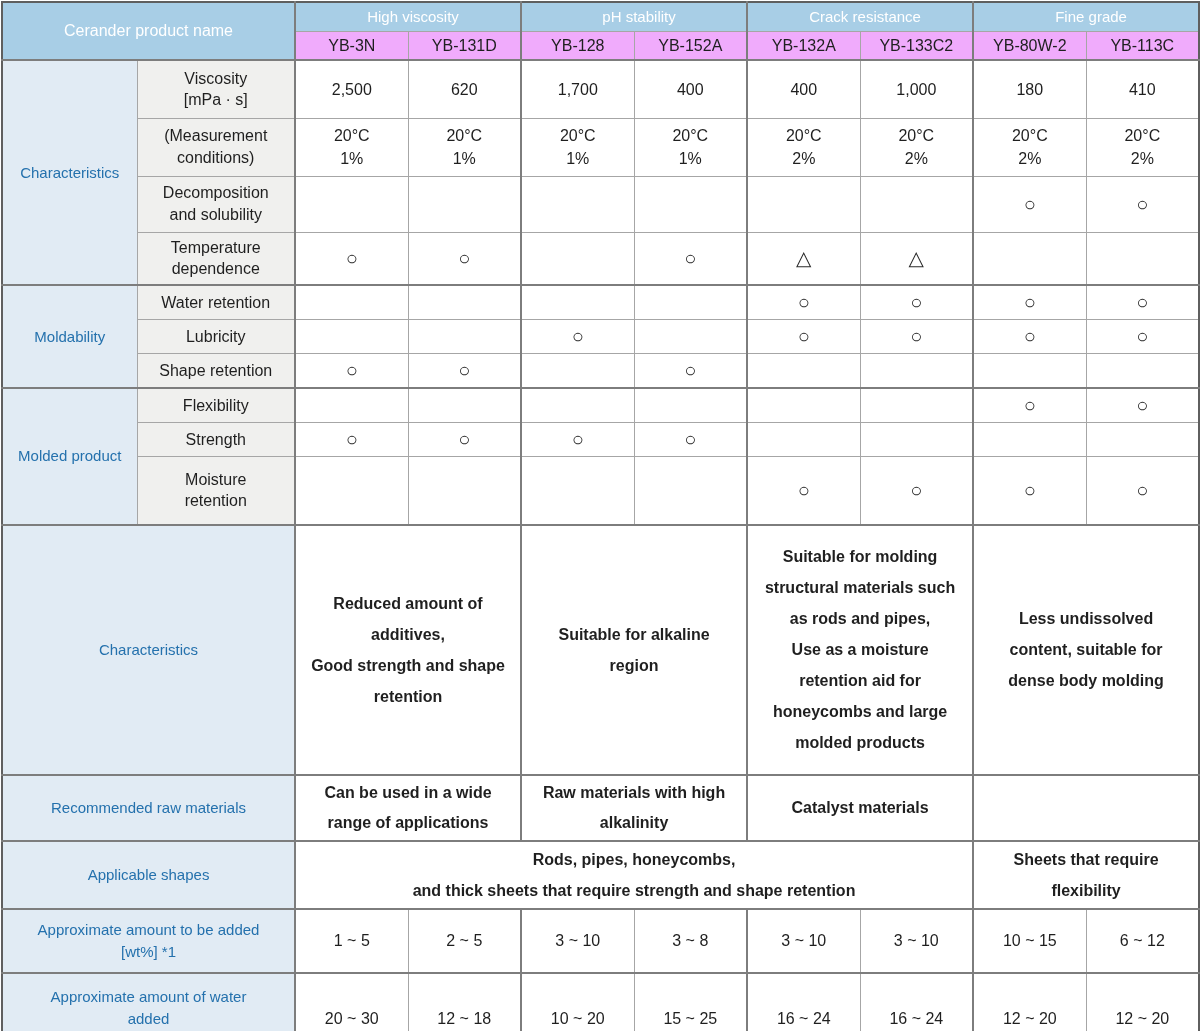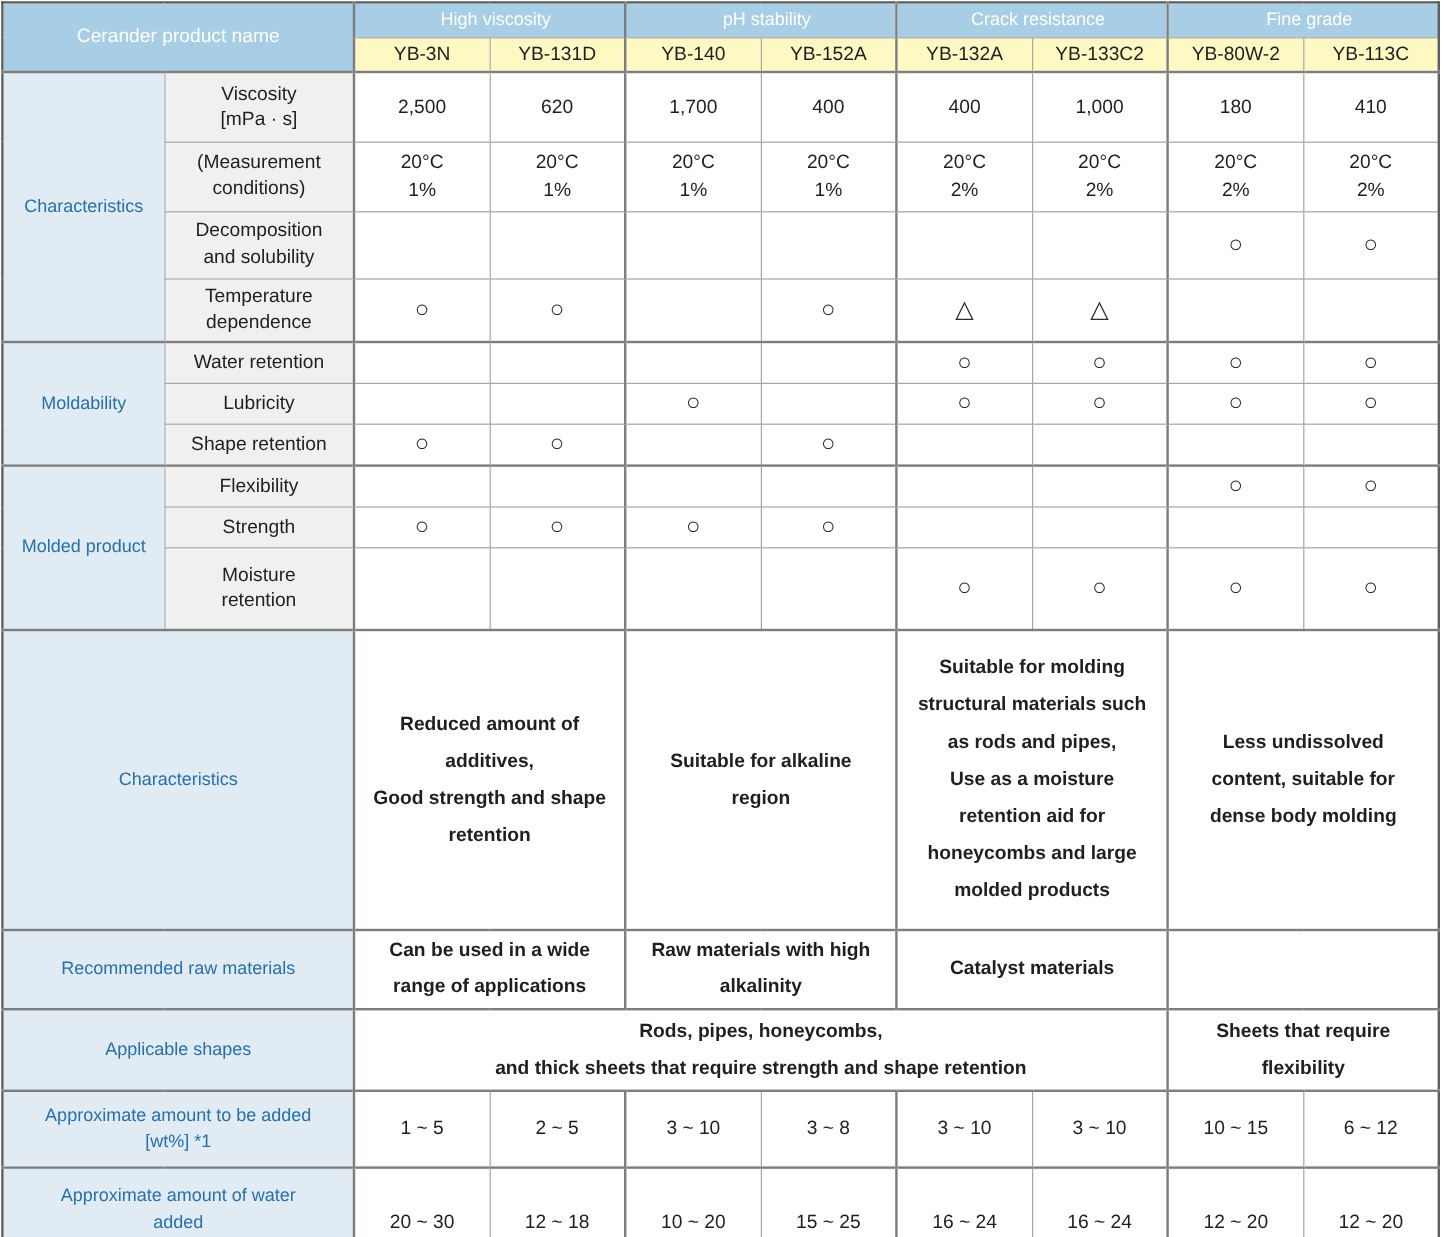--- a/index.html
+++ b/index.html
@@ -5,21 +5,21 @@
   html,body{margin:0;padding:0;background:#ffffff;}
   body{font-family:"Liberation Sans","DejaVu Sans",sans-serif;color:#1f1f1f;}
   table{border-collapse:collapse;table-layout:fixed;width:1199px;margin:1px 0 0 1px;
         border:2px solid #5f5f5f;border-bottom:3px solid #5f5f5f;}
   td{border:1px solid #a6a6a6;text-align:center;vertical-align:middle;
      font-size:16px;background:#ffffff;padding:2px 4px;overflow:hidden;
      white-space:pre-line;line-height:1.45;}
   
   .corner{background:#a8cee6;color:#ffffff;font-size:16px;}
   .hdr{background:#a8cee6;color:#ffffff;font-size:15px;padding-left:14px;}
-  .prod{background:#fef9c3;font-size:16px;}
+  .prod{background:#f0abfc;font-size:16px;}
   
   .cat{background:#e1ebf4;color:#2471ad;font-size:15px;text-align:center;}
   .sub{background:#f0f0ee;font-size:16px;line-height:1.35;}
   
   .mark{font-size:20px;color:#2b2b2b;}
   
   .para{line-height:31px;font-weight:bold;}
   .two{line-height:30px;font-weight:bold;}
   
   .gl{border-left:2px solid #7d7d7d;}
@@ -47,21 +47,21 @@
     <td class="corner" colspan="2" rowspan="2">Cerander product name</td>
     <td class="hdr gl" colspan="2">High viscosity</td>
     <td class="hdr gl" colspan="2">pH stability</td>
     <td class="hdr gl" colspan="2">Crack resistance</td>
     <td class="hdr gl" colspan="2">Fine grade</td>
   </tr>
 
   <tr style="height:29px">
     <td class="prod gl">YB-3N</td>
     <td class="prod">YB-131D</td>
-    <td class="prod gl">YB-140</td>
+    <td class="prod gl">YB-128</td>
     <td class="prod">YB-152A</td>
     <td class="prod gl">YB-132A</td>
     <td class="prod">YB-133C2</td>
     <td class="prod gl">YB-80W-2</td>
     <td class="prod">YB-113C</td>
   </tr>
 
   <tr class="st" style="height:58px">
     <td class="cat" rowspan="4">Characteristics</td>
     <td class="sub">Viscosity

